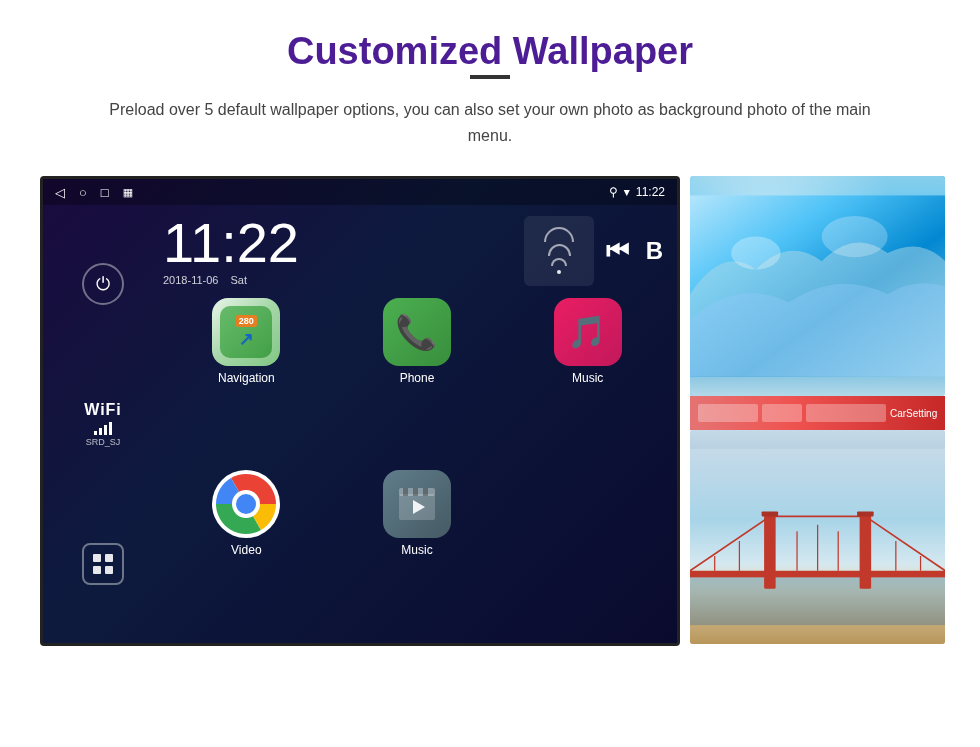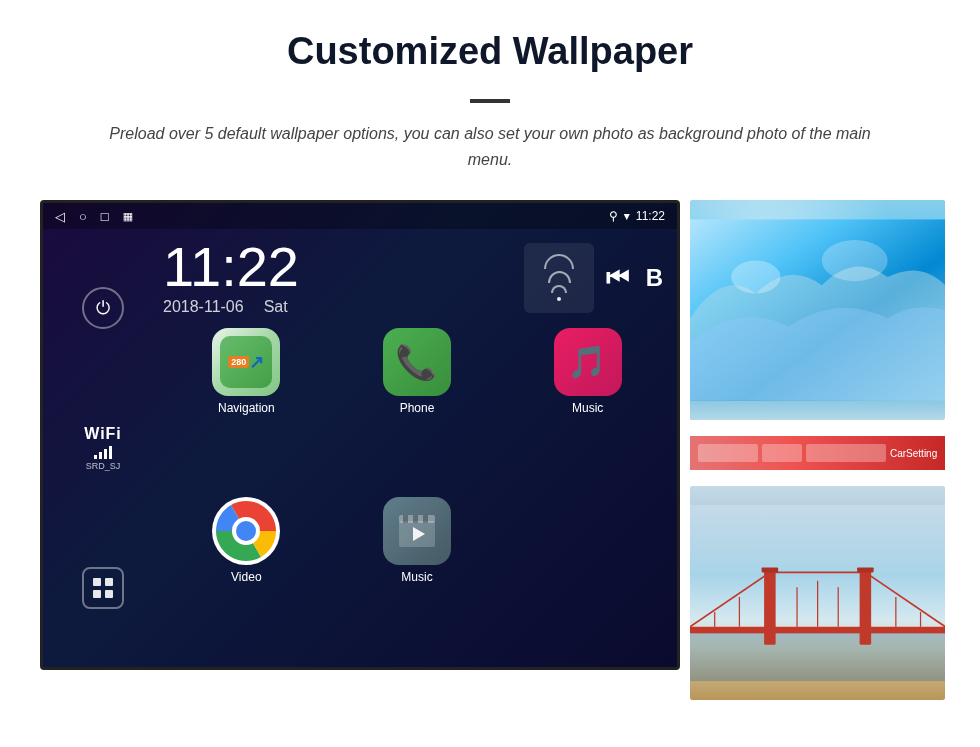--- a/index.html
+++ b/index.html
@@ -10,40 +10,39 @@
       min-height: 747px;
       display: flex;
       flex-direction: column;
       align-items: center;
       padding: 30px 40px 30px 40px;
     }
 
     .page-title {
       font-size: 38px;
       font-weight: 900;
-      color: #0f172a;
+      color: #4c1d95;
       text-align: center;
-      margin-bottom: 26px;
+      margin-bottom: 2px;
     }
 
     .title-divider {
       width: 40px;
       height: 4px;
       background: #333;
       margin: 0 auto 18px auto;
     }
 
     .page-subtitle {
       font-size: 16px;
       color: #444;
       text-align: center;
       max-width: 780px;
       line-height: 1.6;
       margin-bottom: 28px;
-      font-style: italic;
     }
 
     
     .content-area {
       display: flex;
       width: 100%;
       gap: 0;
       align-items: flex-start;
     }
 
@@ -180,25 +179,25 @@
     }
 
     .clock-time {
       font-size: 56px;
       font-weight: 300;
       color: #fff;
       line-height: 1;
     }
 
     .clock-date {
-      font-size: 16px;
+      font-size: 11px;
       color: rgba(255,255,255,0.8);
       margin-top: 3px;
       display: flex;
-      gap: 20px;
+      gap: 12px;
     }
 
     .top-icons-area {
       display: flex;
       gap: 8px;
       align-items: center;
     }
 
     .top-icon-box {
       width: 70px;
@@ -259,20 +258,21 @@
       border-radius: 10px;
     }
 
     .nav-inner {
       position: relative;
       z-index: 1;
       color: #fff;
       font-size: 22px;
       font-weight: bold;
       display: flex;
+      flex-direction: column;
       align-items: center;
     }
 
     .nav-road {
       font-size: 9px;
       background: #e67e22;
       color: #fff;
       padding: 1px 3px;
       border-radius: 2px;
       margin-bottom: 1px;
@@ -302,21 +302,21 @@
     
     .video-icon {
       background: linear-gradient(135deg, #607d8b, #455a64);
     }
 
     
     .wallpaper-thumbnails {
       width: 310px;
       display: flex;
       flex-direction: column;
-      gap: 16px;
+      gap: 0;
       padding-left: 10px;
     }
 
     .wallpaper-thumb {
       width: 100%;
       height: 218px;
       border-radius: 3px;
       overflow: hidden;
       position: relative;
     }

